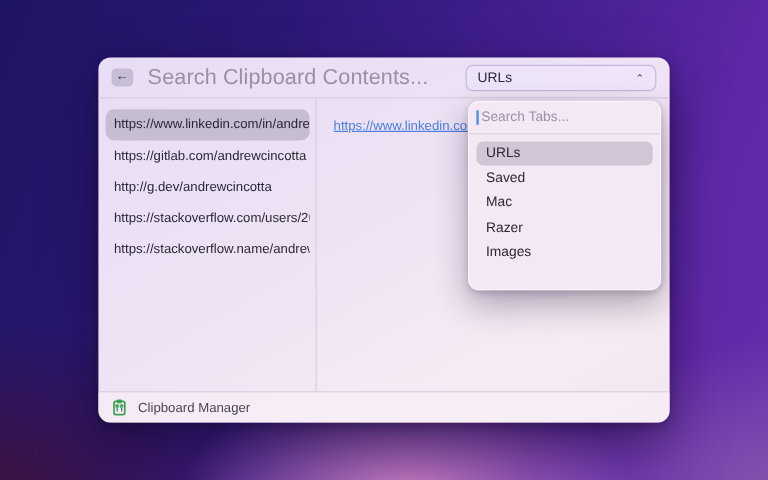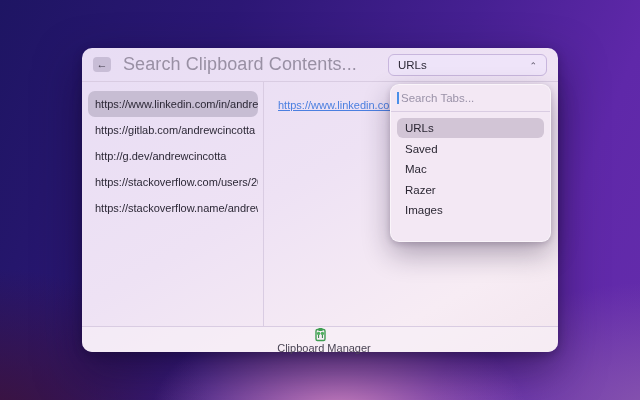--- a/index.html
+++ b/index.html
@@ -40,21 +40,21 @@
     height:26px; display:flex; align-items:center; padding:0 7px;
     font-size:11px; color:#2c2836; border-radius:7px;
     white-space:nowrap; overflow:hidden;
   }
   .row.selected { background:#c7bdd3; }
   .vdiv { width:1px; background:#d9cce2; }
   .content { flex:1; padding:13px 14px; overflow:hidden; }
   .content a { font-size:11px; color:#4b7fe0; text-decoration:underline; white-space:nowrap; }
   .footer {
     height:25px; display:flex; align-items:center; padding:0 10px;
-    background:rgba(248,240,248,.55); border-radius:0 0 10px 10px;flex-direction:column;
+    background:rgba(248,240,248,.55); border-radius:0 0 10px 10px;
   }
   .app-icon { width:15px; height:15px; display:flex; }
   .app-name { margin-left:8px; font-size:11px; color:#4a4454; }
   .foot-right { margin-left:auto; display:flex; align-items:center; gap:6px; }
   .paste { font-size:11px; font-weight:bold; color:#2d2838; }
   .actions { font-size:11px; color:#3e394a; }
   .key {
     min-width:18px; height:15px; padding:0 3px; border-radius:4px; background:#d6cce0;
     display:flex; align-items:center; justify-content:center;
     font-size:9.5px; color:#4f4960;

